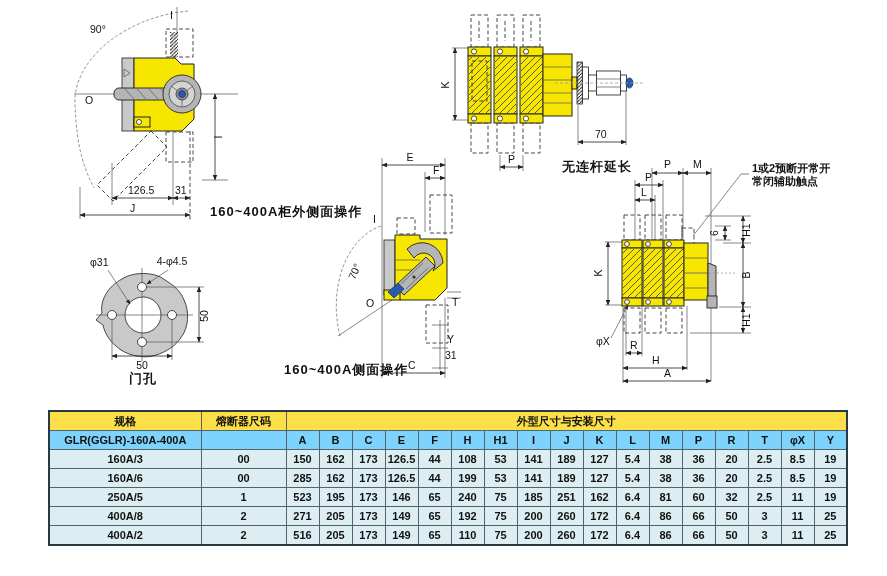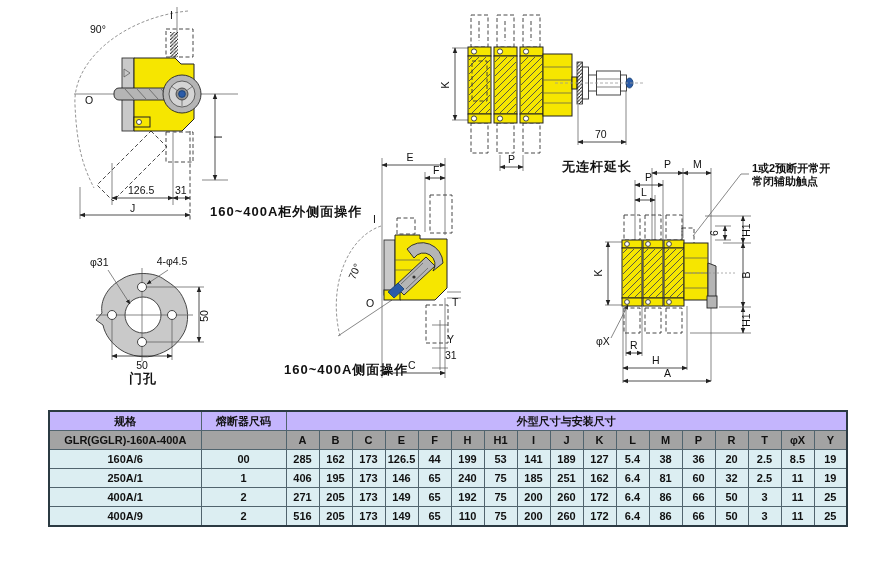--- a/index.html
+++ b/index.html
@@ -20,22 +20,22 @@
   .lblb{font:bold 11px "Liberation Sans",sans-serif;fill:#111;}
   .cap {font:bold 13px "Liberation Sans",sans-serif;fill:#111;letter-spacing:1px;}
 
   
   table.dims{position:absolute;left:48px;top:410px;width:798px;
              border-collapse:collapse;table-layout:fixed;
              font:bold 11px "Liberation Sans",sans-serif;color:#111;
              border:2px solid #2b3a42;}
   table.dims td{border:1px solid #51646e;background:#dceef2;text-align:center;
                 height:18px;padding:0;overflow:hidden;white-space:nowrap;}
-  table.dims tr.hdr td{background:#c4b5fd;}
-  table.dims tr.sub td{background:#a3a3a3;}
+  table.dims tr.hdr td{background:#fde047;}
+  table.dims tr.sub td{background:#7dd3fc;}
 </style>
 </head>
 <body>
 
 <div class="page">
 
   <svg width="0" height="0" style="position:absolute">
     <defs>
       <marker id="arrow" viewBox="0 0 10 10" refX="9" refY="5" markerWidth="7" markerHeight="7" orient="auto-start-reverse">
         <path d="M0,1 L10,5 L0,9 z" fill="#222"></path>
@@ -371,20 +371,41 @@
           <td>J</td>
           <td>K</td>
           <td>L</td>
           <td>M</td>
           <td>P</td>
           <td>R</td>
           <td>T</td>
           <td>φX</td>
           <td>Y</td>
         </tr>
+    <tr>
+          <td>160A/3</td>
+          <td>00</td>
+          <td>150</td>
+          <td>162</td>
+          <td>173</td>
+          <td>126.5</td>
+          <td>44</td>
+          <td>108</td>
+          <td>53</td>
+          <td>141</td>
+          <td>189</td>
+          <td>127</td>
+          <td>5.4</td>
+          <td>38</td>
+          <td>36</td>
+          <td>20</td>
+          <td>2.5</td>
+          <td>8.5</td>
+          <td>19</td>
+        </tr>
         <tr>
           <td>160A/6</td>
           <td>00</td>
           <td>285</td>
           <td>162</td>
           <td>173</td>
           <td>126.5</td>
           <td>44</td>
           <td>199</td>
           <td>53</td>
@@ -393,63 +414,63 @@
           <td>127</td>
           <td>5.4</td>
           <td>38</td>
           <td>36</td>
           <td>20</td>
           <td>2.5</td>
           <td>8.5</td>
           <td>19</td>
         </tr>
         <tr>
-          <td>250A/1</td>
+          <td>250A/5</td>
           <td>1</td>
-          <td>406</td>
+          <td>523</td>
           <td>195</td>
           <td>173</td>
           <td>146</td>
           <td>65</td>
           <td>240</td>
           <td>75</td>
           <td>185</td>
           <td>251</td>
           <td>162</td>
           <td>6.4</td>
           <td>81</td>
           <td>60</td>
           <td>32</td>
           <td>2.5</td>
           <td>11</td>
           <td>19</td>
         </tr>
         <tr>
-          <td>400A/1</td>
+          <td>400A/8</td>
           <td>2</td>
           <td>271</td>
           <td>205</td>
           <td>173</td>
           <td>149</td>
           <td>65</td>
           <td>192</td>
           <td>75</td>
           <td>200</td>
           <td>260</td>
           <td>172</td>
           <td>6.4</td>
           <td>86</td>
           <td>66</td>
           <td>50</td>
           <td>3</td>
           <td>11</td>
           <td>25</td>
         </tr>
         <tr>
-          <td>400A/9</td>
+          <td>400A/2</td>
           <td>2</td>
           <td>516</td>
           <td>205</td>
           <td>173</td>
           <td>149</td>
           <td>65</td>
           <td>110</td>
           <td>75</td>
           <td>200</td>
           <td>260</td>

